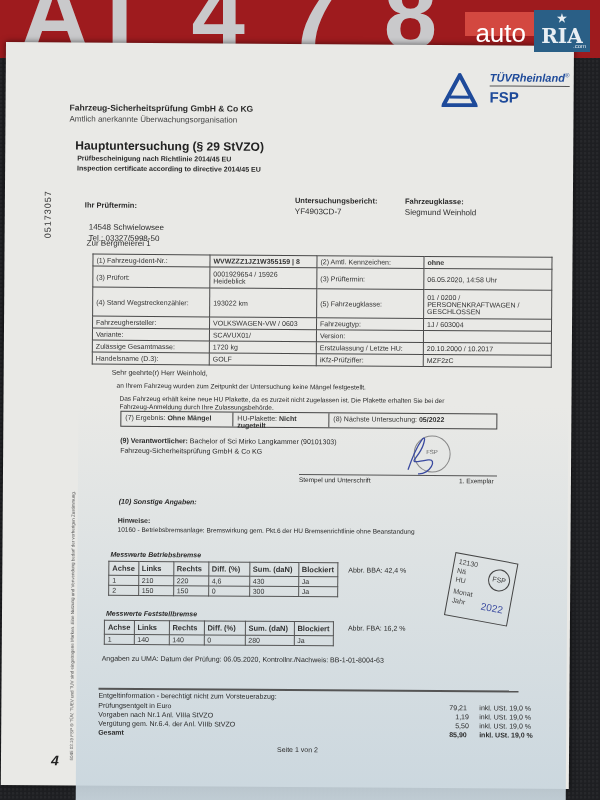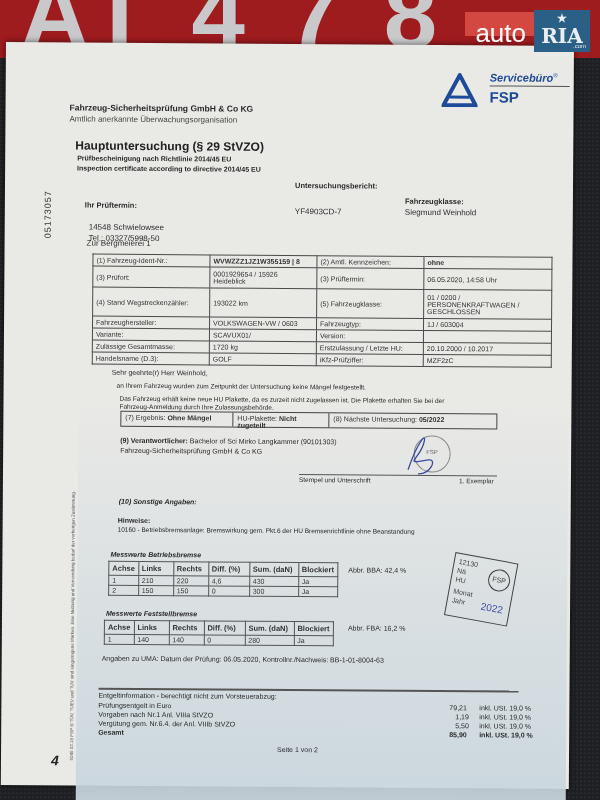--- a/index.html
+++ b/index.html
@@ -115,37 +115,37 @@
   <div class="paper-lower"></div>
 
   <div class="text b" style="left:64px;top:60px;font-size:8.5px;">Fahrzeug-Sicherheitsprüfung GmbH &amp; Co KG</div>
   <div class="text" style="left:64px;top:72px;font-size:8px;color:#444;">Amtlich anerkannte Überwachungsorganisation</div>
 
   <div class="tuv-logo">
     <svg class="tuv-tri" viewBox="0 0 36 34">
       <polygon points="18,2 34,32 2,32" fill="none" stroke="#1e4a9a" stroke-width="4"></polygon>
       <line x1="8" y1="24" x2="28" y2="24" stroke="#1e4a9a" stroke-width="3"></line>
     </svg>
-    <div class="tuv-name"><span>Servicebüro</span><sup>®</sup></div>
+    <div class="tuv-name"><span>TÜVRheinland</span><sup>®</sup></div>
     <div class="tuv-line"></div>
     <div class="tuv-fsp">FSP</div>
   </div>
 
   <div class="text b" style="left:70px;top:96px;font-size:12px;color:#222;">Hauptuntersuchung (§ 29 StVZO)</div>
   <div class="text b" style="left:72px;top:112px;font-size:7px;">Prüfbescheinigung nach Richtlinie 2014/45 EU</div>
   <div class="text b" style="left:72px;top:122px;font-size:7px;">Inspection certificate according to directive 2014/45 EU</div>
 
   <div class="sidebar-vert" style="left:38px;top:196px;font-size:9px;color:#333;letter-spacing:1px;">05173057</div>
 
   <div class="text b" style="left:80px;top:158px;font-size:7.5px;">Ihr Prüftermin:</div>
   <div class="text small" style="left:82px;top:169px;margin-top:27px;">Zur Bergmeierei 1</div>
   <div class="text small" style="left:84px;top:180px;">14548 Schwielowsee</div>
   <div class="text small" style="left:84px;top:191px;">Tel.: 03327/5998-50</div>
 
-  <div class="text b" style="left:290px;top:137px;font-size:7.5px;">Untersuchungsbericht:</div>
+  <div class="text b" style="left:290px;top:152px;font-size:7.5px;">Untersuchungsbericht:</div>
   <div class="text small" style="left:290px;top:163px;">YF4903CD-7</div>
   <div class="text b" style="left:400px;top:152px;font-size:7.5px;">Fahrzeugklasse:</div>
   <div class="text small" style="left:400px;top:163px;">Siegmund Weinhold</div>
 
   <table class="grid vehtable">
     <tbody>
         <tr>
       <td style="width:110px">(1) Fahrzeug-Ident-Nr.:</td>
       <td class="b" style="width:100px">WVWZZZ1JZ1W355159 | 8</td>
       <td style="width:100px">(2) Amtl. Kennzeichen:</td>

